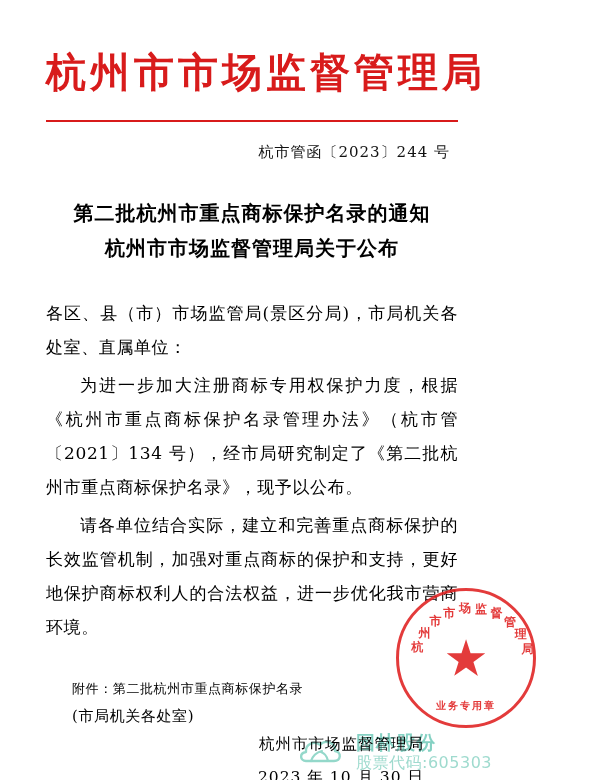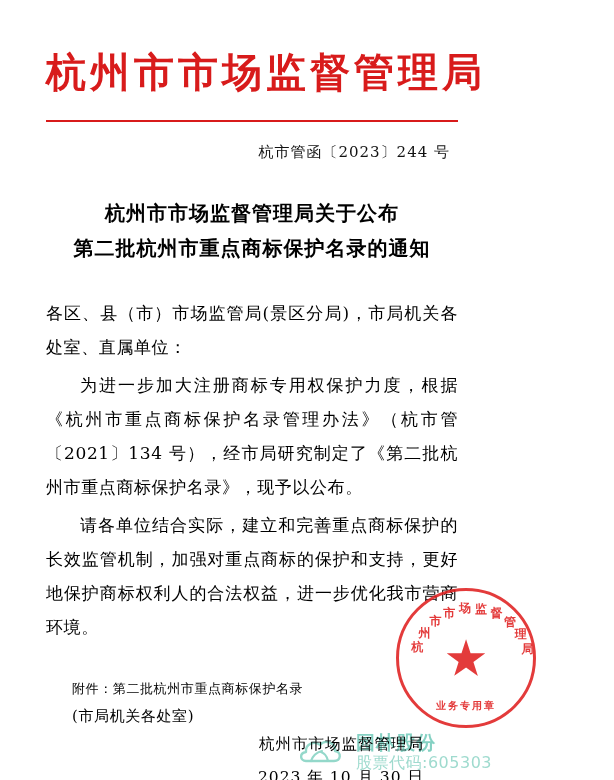--- a/index.html
+++ b/index.html
@@ -210,22 +210,22 @@
     <div class="masthead-title">杭州市市场监督管理局</div>
   </div>
 
   <div class="red-rule"></div>
 
   <div class="doc-number-row">
     <span class="doc-number">杭市管函〔2023〕244 号</span>
   </div>
 
   <div class="doc-title">
+    <span class="line">第二批杭州市重点商标保护名录的通知</span>
     <span class="line">杭州市市场监督管理局关于公布</span>
-    <span class="line">第二批杭州市重点商标保护名录的通知</span>
   </div>
 
   <div class="body-text">
     <p>各区、县（市）市场监管局(景区分局)，市局机关各处室、直属单位：</p>
     <p class="indent">为进一步加大注册商标专用权保护力度，根据《杭州市重点商标保护名录管理办法》（杭市管〔2021〕134 号），经市局研究制定了《第二批杭州市重点商标保护名录》，现予以公布。</p>
     <p class="indent">请各单位结合实际，建立和完善重点商标保护的长效监管机制，加强对重点商标的保护和支持，更好地保护商标权利人的合法权益，进一步优化我市营商环境。</p>
   </div>
 
   <div class="attachment">附件：第二批杭州市重点商标保护名录</div>
 

